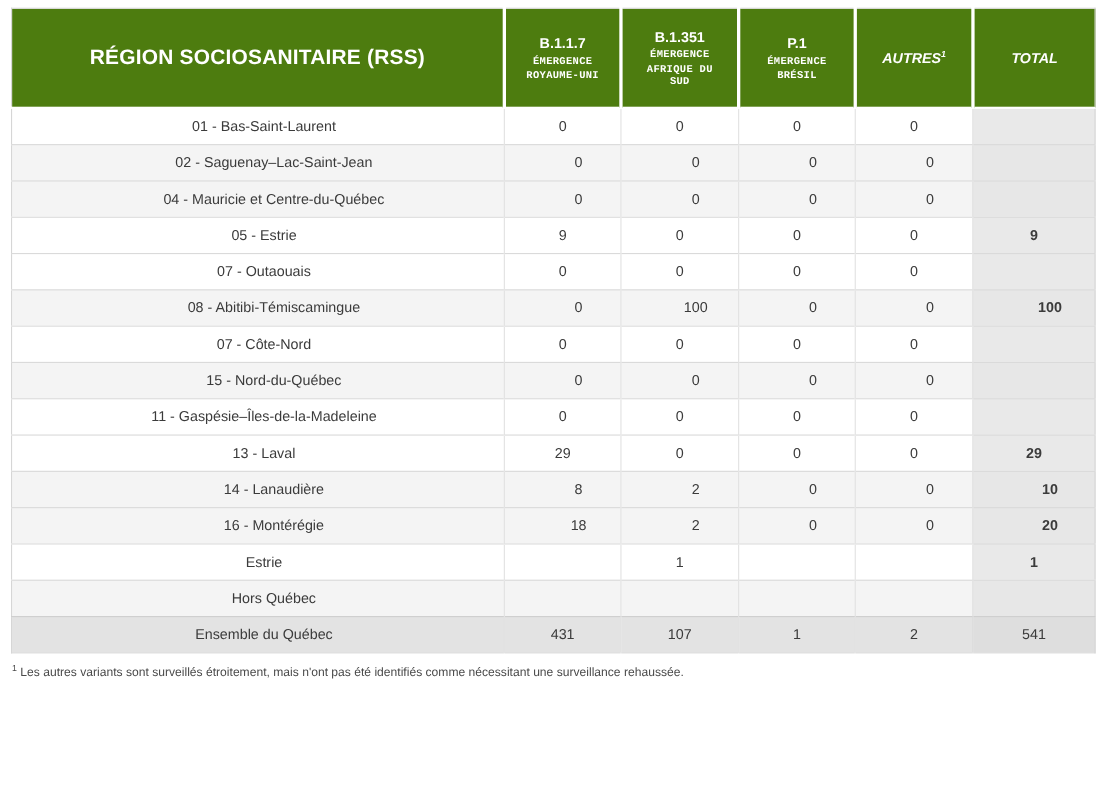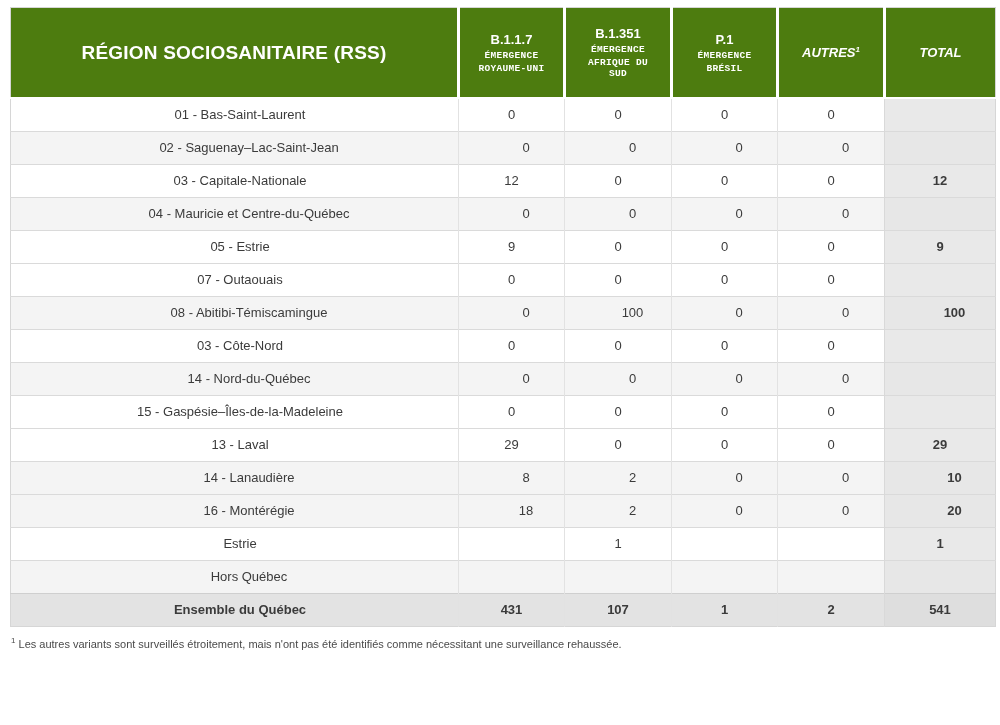--- a/index.html
+++ b/index.html
@@ -45,21 +45,21 @@
     border-top: 1px solid #dadada;
     background: #ffffff;
   }
   tbody td.region-cell { text-align: center; padding-left: 11px; }
   tbody td.val-cell    { text-align: center; border-left: 1px solid #e2e2e2; }
   tbody td.total-cell  { background: #e9e9e9; font-weight: bold; border-left: 1px solid #d9d9d9; }
   tbody tr.alt td { background: #f4f4f4; padding-left: 29px; }
   tbody tr.alt td.total-cell { background: #e7e7e7; }
   tbody tr.footer-row td {
     background: #e3e3e3;
-    font-weight: bold;
+    font-weight: normal;
     border-top: 1px solid #cfcfcf;
   }
   tbody tr.footer-row td.total-cell { background: #dedede; }
 
   
   .footnote {
     margin-top: 9px;
     margin-left: 1px;
     font-size: 11px;
     color: #4a4a4a;
@@ -117,28 +117,20 @@
           <td class="val-cell total-cell"></td>
         </tr>
         <tr class="alt">
           <td class="region-cell">02 - Saguenay–Lac-Saint-Jean</td>
           <td class="val-cell">0</td>
           <td class="val-cell">0</td>
           <td class="val-cell">0</td>
           <td class="val-cell">0</td>
           <td class="val-cell total-cell"></td>
         </tr>
-        <tr>
-          <td class="region-cell">03 - Capitale-Nationale</td>
-          <td class="val-cell">12</td>
-          <td class="val-cell">0</td>
-          <td class="val-cell">0</td>
-          <td class="val-cell">0</td>
-          <td class="val-cell total-cell">12</td>
-        </tr>
         <tr class="alt">
           <td class="region-cell">04 - Mauricie et Centre-du-Québec</td>
           <td class="val-cell">0</td>
           <td class="val-cell">0</td>
           <td class="val-cell">0</td>
           <td class="val-cell">0</td>
           <td class="val-cell total-cell"></td>
         </tr>
         <tr>
           <td class="region-cell">05 - Estrie</td>
@@ -158,37 +150,37 @@
         </tr>
         <tr class="alt">
           <td class="region-cell">08 - Abitibi-Témiscamingue</td>
           <td class="val-cell">0</td>
           <td class="val-cell">100</td>
           <td class="val-cell">0</td>
           <td class="val-cell">0</td>
           <td class="val-cell total-cell">100</td>
         </tr>
         <tr>
-          <td class="region-cell">03 - Côte-Nord</td>
-          <td class="val-cell">0</td>
-          <td class="val-cell">0</td>
-          <td class="val-cell">0</td>
-          <td class="val-cell">0</td>
-          <td class="val-cell total-cell"></td>
-        </tr>
-        <tr class="alt">
-          <td class="region-cell">14 - Nord-du-Québec</td>
-          <td class="val-cell">0</td>
-          <td class="val-cell">0</td>
-          <td class="val-cell">0</td>
-          <td class="val-cell">0</td>
-          <td class="val-cell total-cell"></td>
-        </tr>
-        <tr>
-          <td class="region-cell">15 - Gaspésie–Îles-de-la-Madeleine</td>
+          <td class="region-cell">07 - Côte-Nord</td>
+          <td class="val-cell">0</td>
+          <td class="val-cell">0</td>
+          <td class="val-cell">0</td>
+          <td class="val-cell">0</td>
+          <td class="val-cell total-cell"></td>
+        </tr>
+        <tr class="alt">
+          <td class="region-cell">15 - Nord-du-Québec</td>
+          <td class="val-cell">0</td>
+          <td class="val-cell">0</td>
+          <td class="val-cell">0</td>
+          <td class="val-cell">0</td>
+          <td class="val-cell total-cell"></td>
+        </tr>
+        <tr>
+          <td class="region-cell">11 - Gaspésie–Îles-de-la-Madeleine</td>
           <td class="val-cell">0</td>
           <td class="val-cell">0</td>
           <td class="val-cell">0</td>
           <td class="val-cell">0</td>
           <td class="val-cell total-cell"></td>
         </tr>
         <tr>
           <td class="region-cell">13 - Laval</td>
           <td class="val-cell">29</td>
           <td class="val-cell">0</td>

